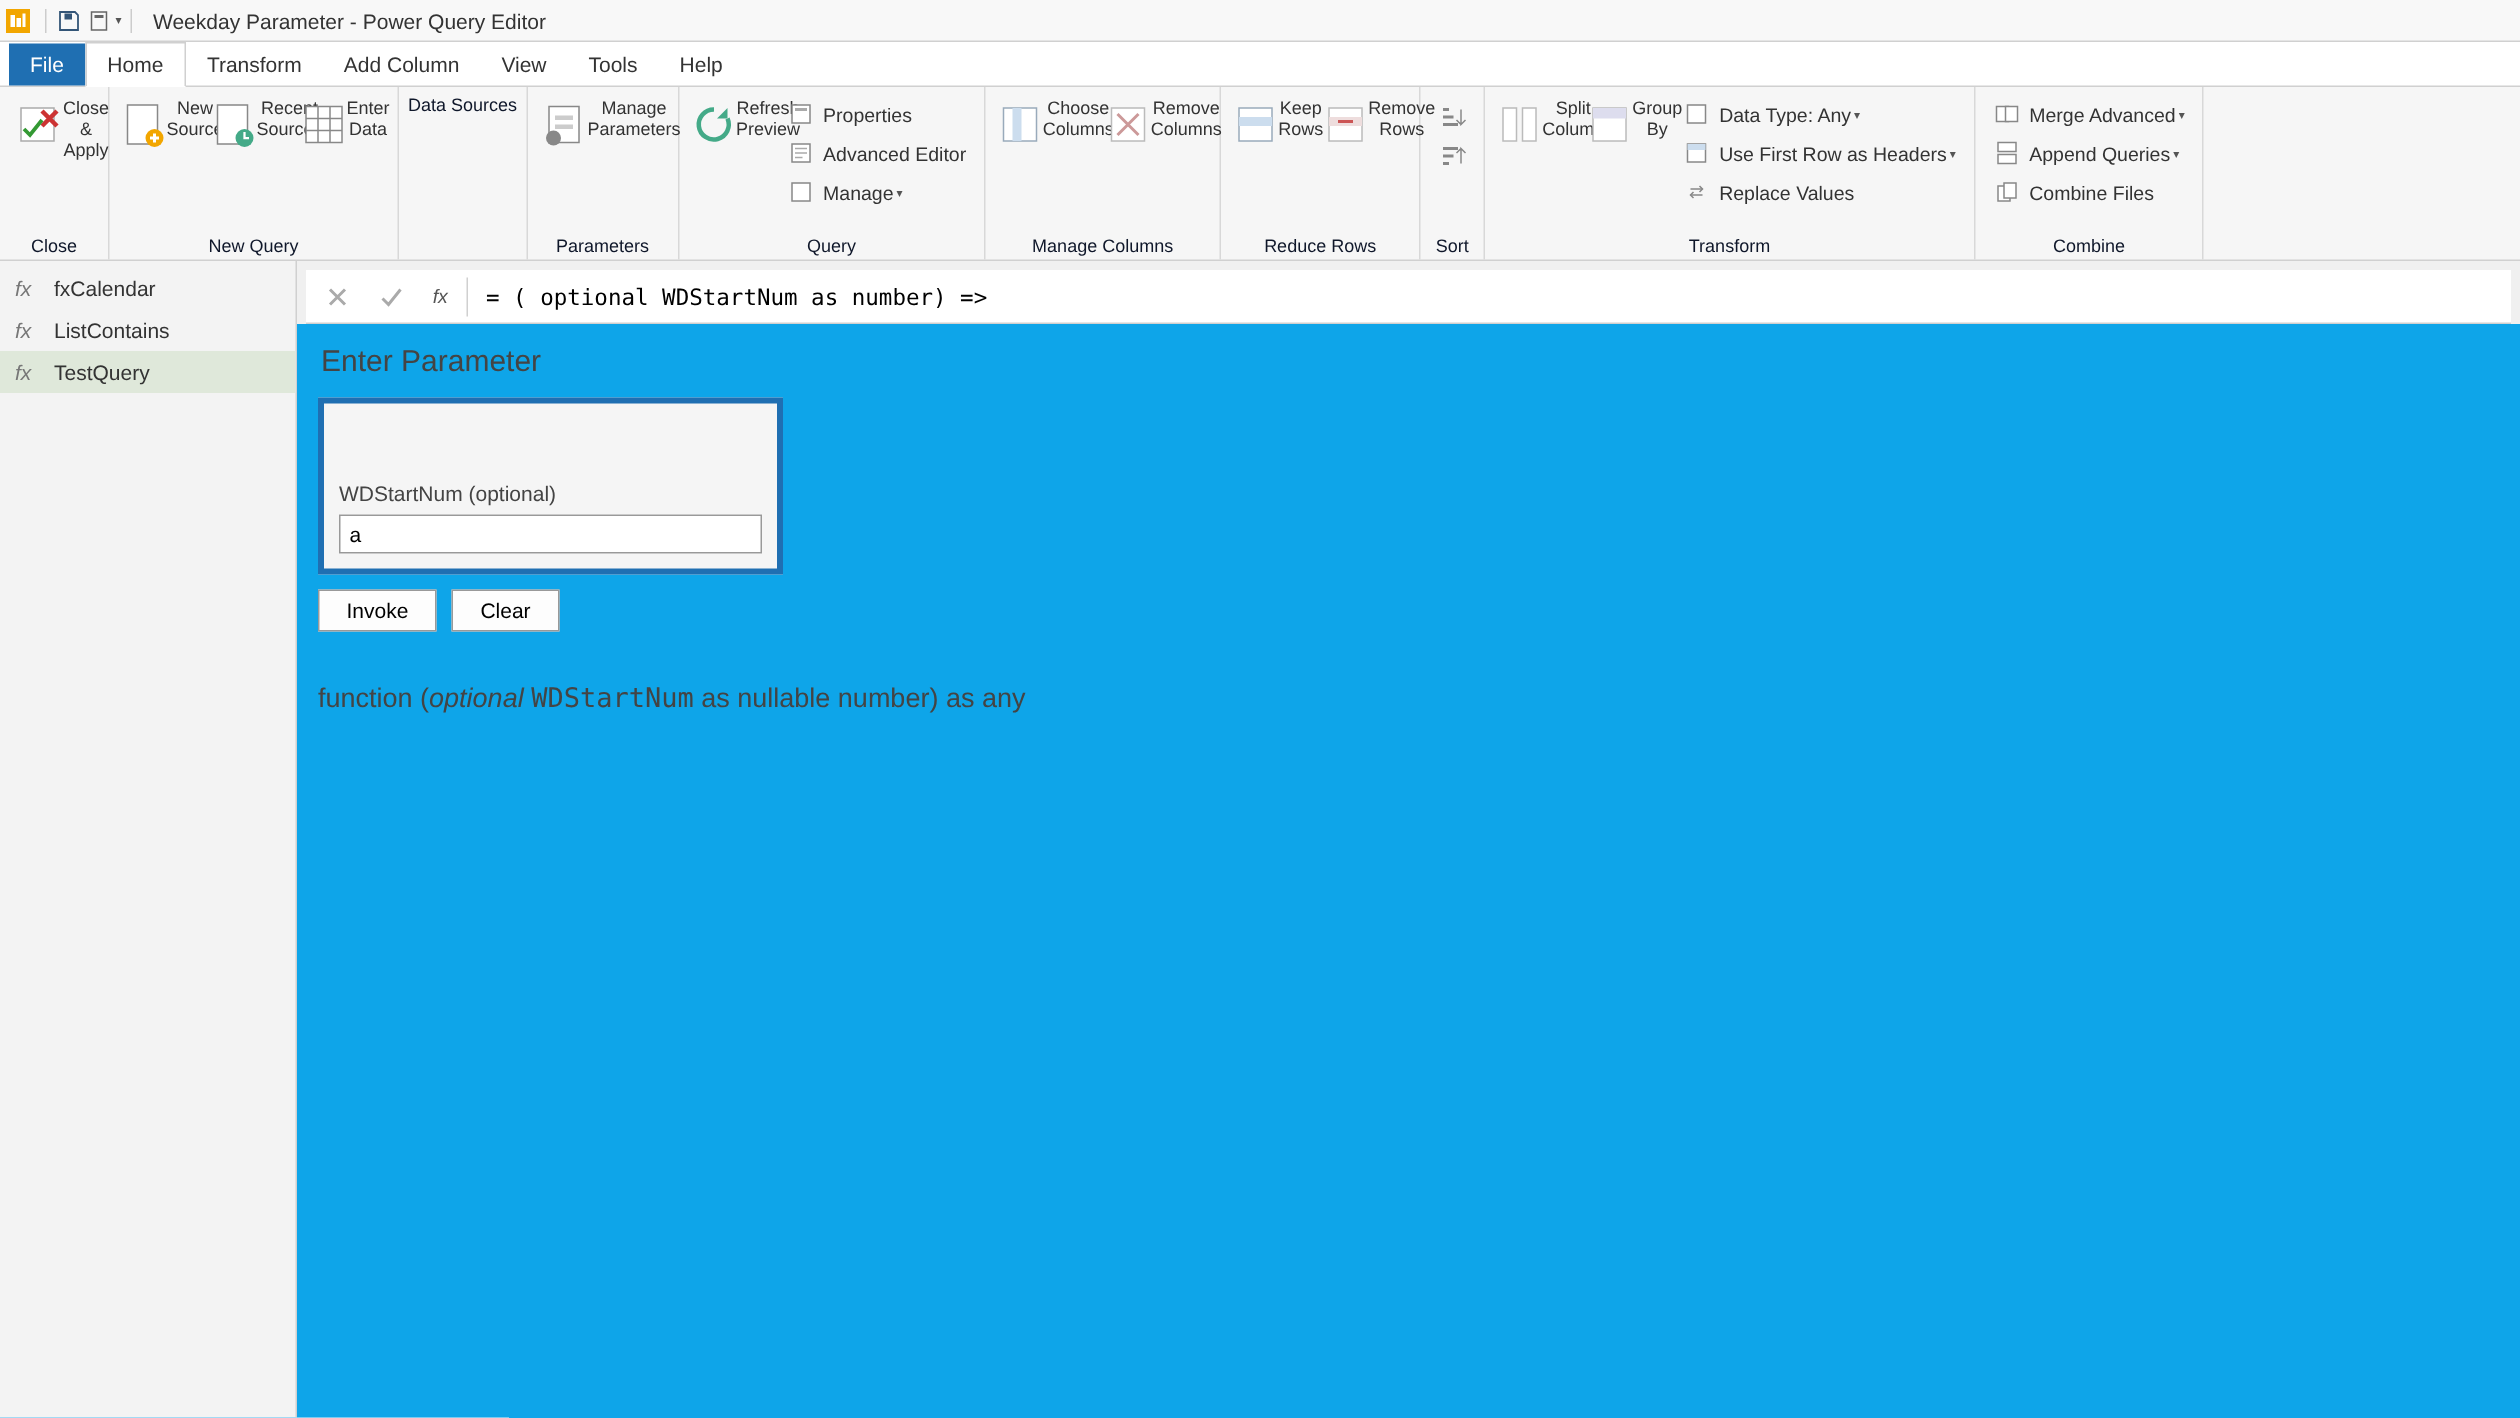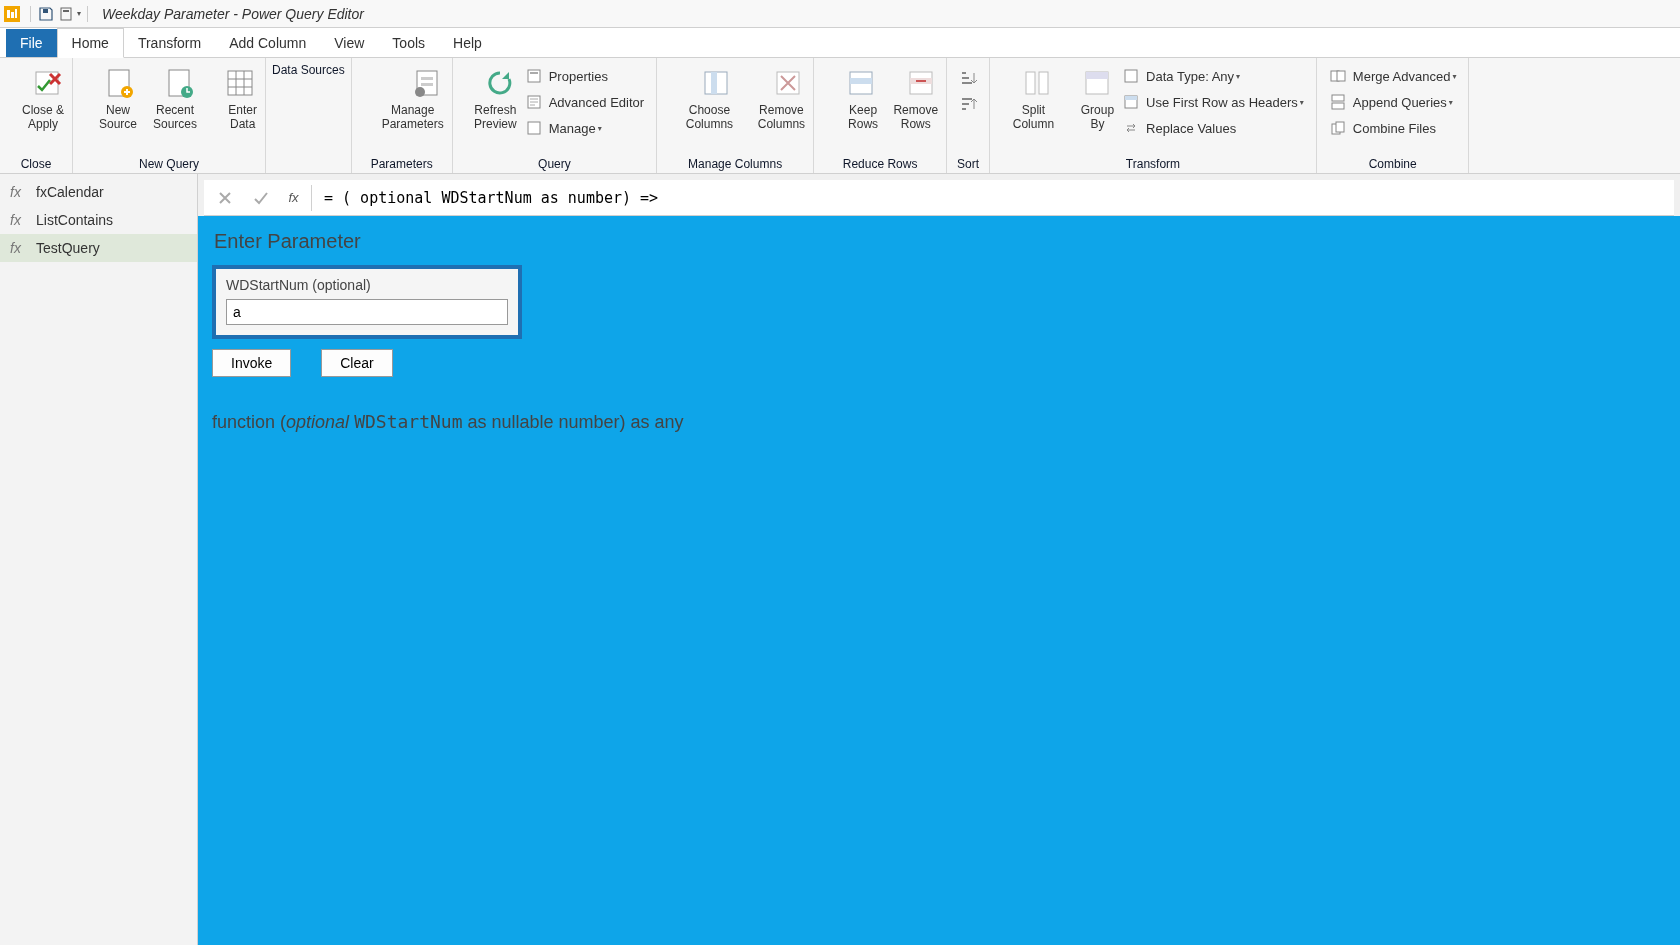--- a/index.html
+++ b/index.html
@@ -5,34 +5,34 @@
   * { box-sizing: border-box; margin: 0; padding: 0; }
   body { font-family: "Segoe UI", Tahoma, sans-serif; font-size: 13px; background: #fff; color: #333; overflow: hidden; width: 1680px; height: 945px; }
   
   
   .titlebar { height: 28px; background: #f8f8f8; border-bottom: 1px solid #d0d0d0; display: flex; align-items: center; padding: 0 4px; }
   .titlebar .app-icon { width: 16px; height: 16px; background: #f2a600; margin-right: 6px; display: flex; align-items: center; justify-content: center; }
   .titlebar .app-icon svg { display: block; }
   .qat-item { width: 22px; height: 22px; display: flex; align-items: center; justify-content: center; margin-right: 2px; }
   .qat-sep { width: 1px; height: 16px; background: #ccc; margin: 0 4px; }
   .dd-caret { margin-left: 2px; font-size: 8px; color: #555; }
-  .titlebar .title { margin-left: 10px; font-size: 14px; color: #333; font-style: italic; }
+  .titlebar .title { margin-left: 10px; font-size: 14px; color: #333; }
 
   
   .menutabs { height: 30px; display: flex; align-items: flex-end; padding-left: 6px; background: #fff; border-bottom: 1px solid #d0d0d0; }
   .menutabs .tab { padding: 6px 14px 6px; font-size: 14px; color: #333; cursor: pointer; }
   .menutabs .tab.file { background: #1f6fb2; color: #fff; }
   .menutabs .tab.active { border: 1px solid #d0d0d0; border-bottom: 1px solid #fff; background: #fff; margin-bottom: -1px; }
 
   
   .ribbon { height: 116px; background: #f6f6f6; border-bottom: 1px solid #d0d0d0; display: flex; }
   .rgroup { border-right: 1px solid #d8d8d8; padding: 4px 6px 2px; display: flex; flex-direction: column; }
   .rgroup .rbuttons { flex: 1; display: flex; align-items: flex-start; }
   .rgroup .rlabel { text-align: center; font-size: 12px; color: #0f172a; padding-top: 1px; }
-  .rbtn-big { width: 60px; display: flex; flex-direction: column; align-items: flex-end; padding: 4px 2px; cursor: pointer; }
+  .rbtn-big { width: 60px; display: flex; align-items: flex-start; padding: 4px 2px; cursor: pointer; }
   .rbtn-big.w70 { width: 72px; }
   .rbtn-big.w85 { width: 88px; }
   .rbtn-big .icon { width: 34px; height: 34px; margin-bottom: 4px; display: flex; align-items: center; justify-content: center; }
   .rbtn-big .lbl { font-size: 12px; text-align: center; line-height: 1.15; }
   .close-x { position: relative; }
   .vstack { display: flex; flex-direction: column; gap: 2px; padding-top: 2px; }
   .rbtn-small { display: flex; align-items: center; padding: 3px 6px; cursor: pointer; font-size: 13px; }
   .rbtn-small .icon { width: 18px; height: 18px; margin-right: 6px; display: flex; align-items: center; justify-content: center; }
   .sortstack { display: flex; flex-direction: column; gap: 4px; padding: 6px 4px 0; }
   .sorticon { width: 22px; height: 22px; display: flex; align-items: center; justify-content: center; }
@@ -49,24 +49,24 @@
 
   .formulabar { height: 36px; background: #fff; border-bottom: 1px solid #d0d0d0; display: flex; align-items: center; padding: 0 6px; margin: 6px 6px 0; }
   .fbicon { width: 30px; height: 26px; display: flex; align-items: center; justify-content: center; color: #888; margin-right: 6px; }
   .fbicon.sep { border-right: 1px solid #d0d0d0; padding-right: 6px; }
   .formulabar input { flex: 1; border: none; outline: none; font-family: Consolas, monospace; font-size: 15px; padding: 4px 6px; background: transparent; }
 
   .content { flex: 1; padding: 10px 14px; background: #0ea5e9; overflow: auto; }
   .heading { font-size: 20px; color: #444; margin: 4px 0 12px 2px; }
 
   .param-box { border: 4px solid #1f6fb2; padding: 8px 10px 10px; width: 310px; background: #f5f5f5; }
-  .param-box .plabel { font-size: 14px; color: #444; margin-bottom: 6px; }
+  .param-box .plabel { font-size: 14px; color: #444; margin-bottom: 6px; margin-top: 44px; }
   .param-box input { width: 100%; border: 1px solid #999; padding: 4px 6px; font-size: 14px; background: #fff; }
   
-  .btnrow { margin-top: 10px; display: flex; gap: 30px; }
+  .btnrow { margin-top: 10px; display: flex; gap: 10px; }
   .btnrow button { border: 1px solid #999; background: #fdfdfd; padding: 5px 18px; font-size: 14px; cursor: pointer; }
 
   .sig { margin-top: 34px; font-size: 18px; color: #444; }
   .sig .mono { font-family: Consolas, monospace; }
   .sig .ital { font-style: italic; }
 </style>
 </head>
 <body>
 
 <div class="titlebar">

